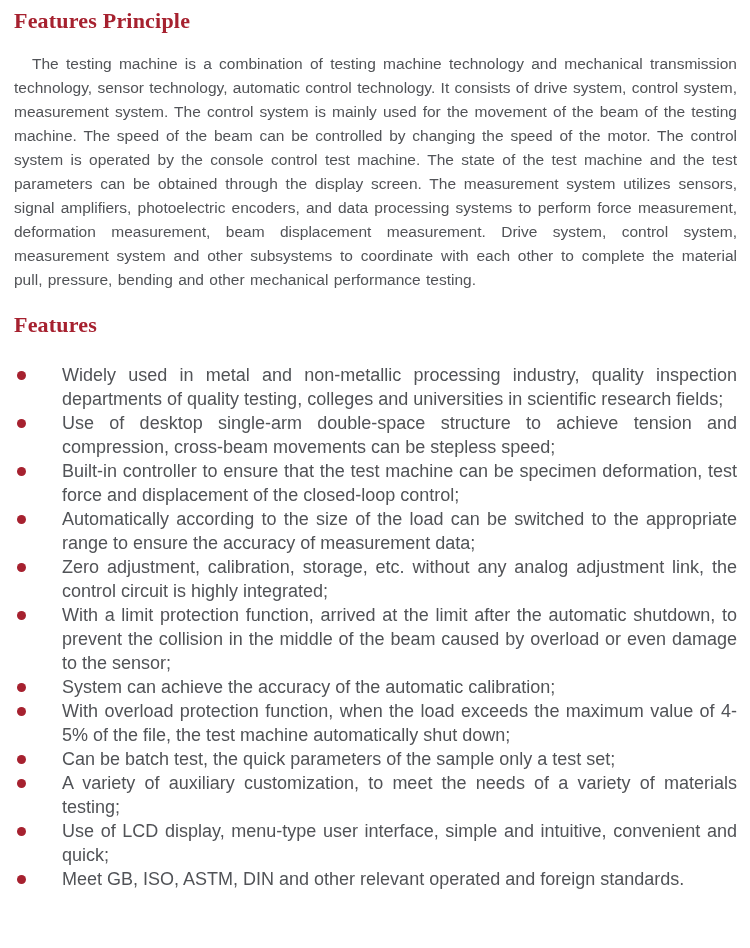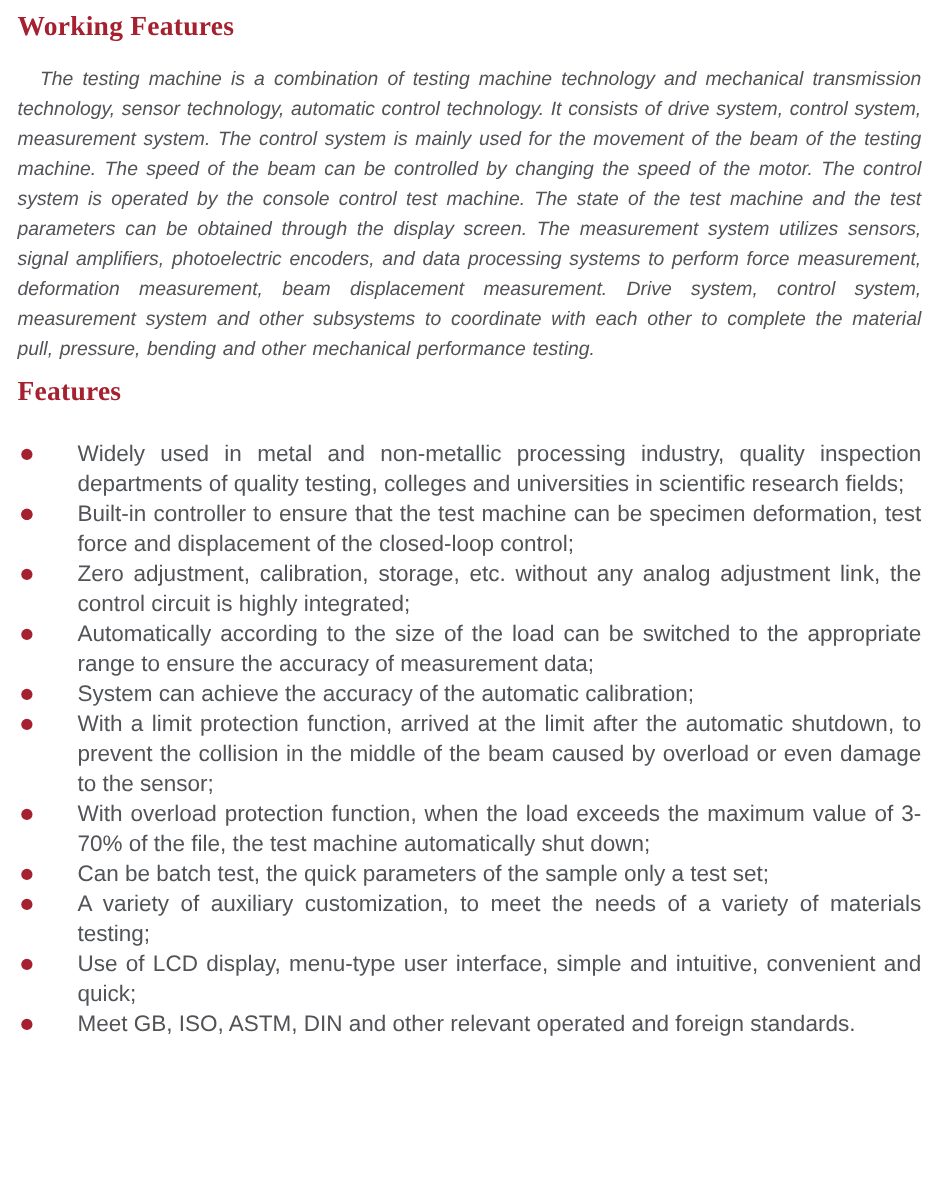--- a/index.html
+++ b/index.html
@@ -32,24 +32,23 @@
     margin-top: 2px;
   }
   .body-paragraph {
     margin-top: 18px;
     font-size: 15.5px;
     line-height: 24px;
     color: var(--text);
     text-align: justify;
     text-indent: 18px;
     word-spacing: 1px;
-    font-style: italic;
   }
   .section-title.second {
-    margin-top: 8px;
+    margin-top: 20px;
   }
   .features-list {
     list-style: none;
     margin-top: 25px;
   }
   .features-list li {
     position: relative;
     padding-left: 48px;
     font-size: 18px;
     line-height: 24px;
@@ -64,34 +63,34 @@
     height: 9px;
     border-radius: 50%;
     background: var(--accent);
   }
 </style>
 </head>
 <body>
 
 <div class="page">
 
-  <h1 class="section-title first">Working Features</h1>
+  <h1 class="section-title first">Features Principle</h1>
 
   <p class="body-paragraph">The testing machine is a combination of testing machine technology and mechanical transmission technology, sensor technology, automatic control technology. It consists of drive system, control system, measurement system. The control system is mainly used for the movement of the beam of the testing machine. The speed of the beam can be controlled by changing the speed of the motor. The control system is operated by the console control test machine. The state of the test machine and the test parameters can be obtained through the display screen. The measurement system utilizes sensors, signal amplifiers, photoelectric encoders, and data processing systems to perform force measurement, deformation measurement, beam displacement measurement. Drive system, control system, measurement system and other subsystems to coordinate with each other to complete the material pull, pressure, bending and other mechanical performance testing.</p>
 
   <h2 class="section-title second">Features</h2>
 
   <ul class="features-list">
       <li><span class="bullet"></span><span>Widely used in metal and non-metallic processing industry, quality inspection departments of quality testing, colleges and universities in scientific research fields;</span></li>
-      <li><span class="bullet"></span></li>
+      <li><span class="bullet"></span><span>Use of desktop single-arm double-space structure to achieve tension and compression, cross-beam movements can be stepless speed;</span></li>
       <li><span class="bullet"></span><span>Built-in controller to ensure that the test machine can be specimen deformation, test force and displacement of the closed-loop control;</span></li>
+      <li><span class="bullet"></span><span>Automatically according to the size of the load can be switched to the appropriate range to ensure the accuracy of measurement data;</span></li>
       <li><span class="bullet"></span><span>Zero adjustment, calibration, storage, etc. without any analog adjustment link, the control circuit is highly integrated;</span></li>
-      <li><span class="bullet"></span><span>Automatically according to the size of the load can be switched to the appropriate range to ensure the accuracy of measurement data;</span></li>
+      <li><span class="bullet"></span><span>With a limit protection function, arrived at the limit after the automatic shutdown, to prevent the collision in the middle of the beam caused by overload or even damage to the sensor;</span></li>
       <li><span class="bullet"></span><span>System can achieve the accuracy of the automatic calibration;</span></li>
-      <li><span class="bullet"></span><span>With a limit protection function, arrived at the limit after the automatic shutdown, to prevent the collision in the middle of the beam caused by overload or even damage to the sensor;</span></li>
-      <li><span class="bullet"></span><span>With overload protection function, when the load exceeds the maximum value of 3-70% of the file, the test machine automatically shut down;</span></li>
+      <li><span class="bullet"></span><span>With overload protection function, when the load exceeds the maximum value of 4-5% of the file, the test machine automatically shut down;</span></li>
       <li><span class="bullet"></span><span>Can be batch test, the quick parameters of the sample only a test set;</span></li>
       <li><span class="bullet"></span><span>A variety of auxiliary customization, to meet the needs of a variety of materials testing;</span></li>
       <li><span class="bullet"></span><span>Use of LCD display, menu-type user interface, simple and intuitive, convenient and quick;</span></li>
       <li><span class="bullet"></span><span>Meet GB, ISO, ASTM, DIN and other relevant operated and foreign standards.</span></li>
     </ul>
 
 </div>
 
 </body></html>

